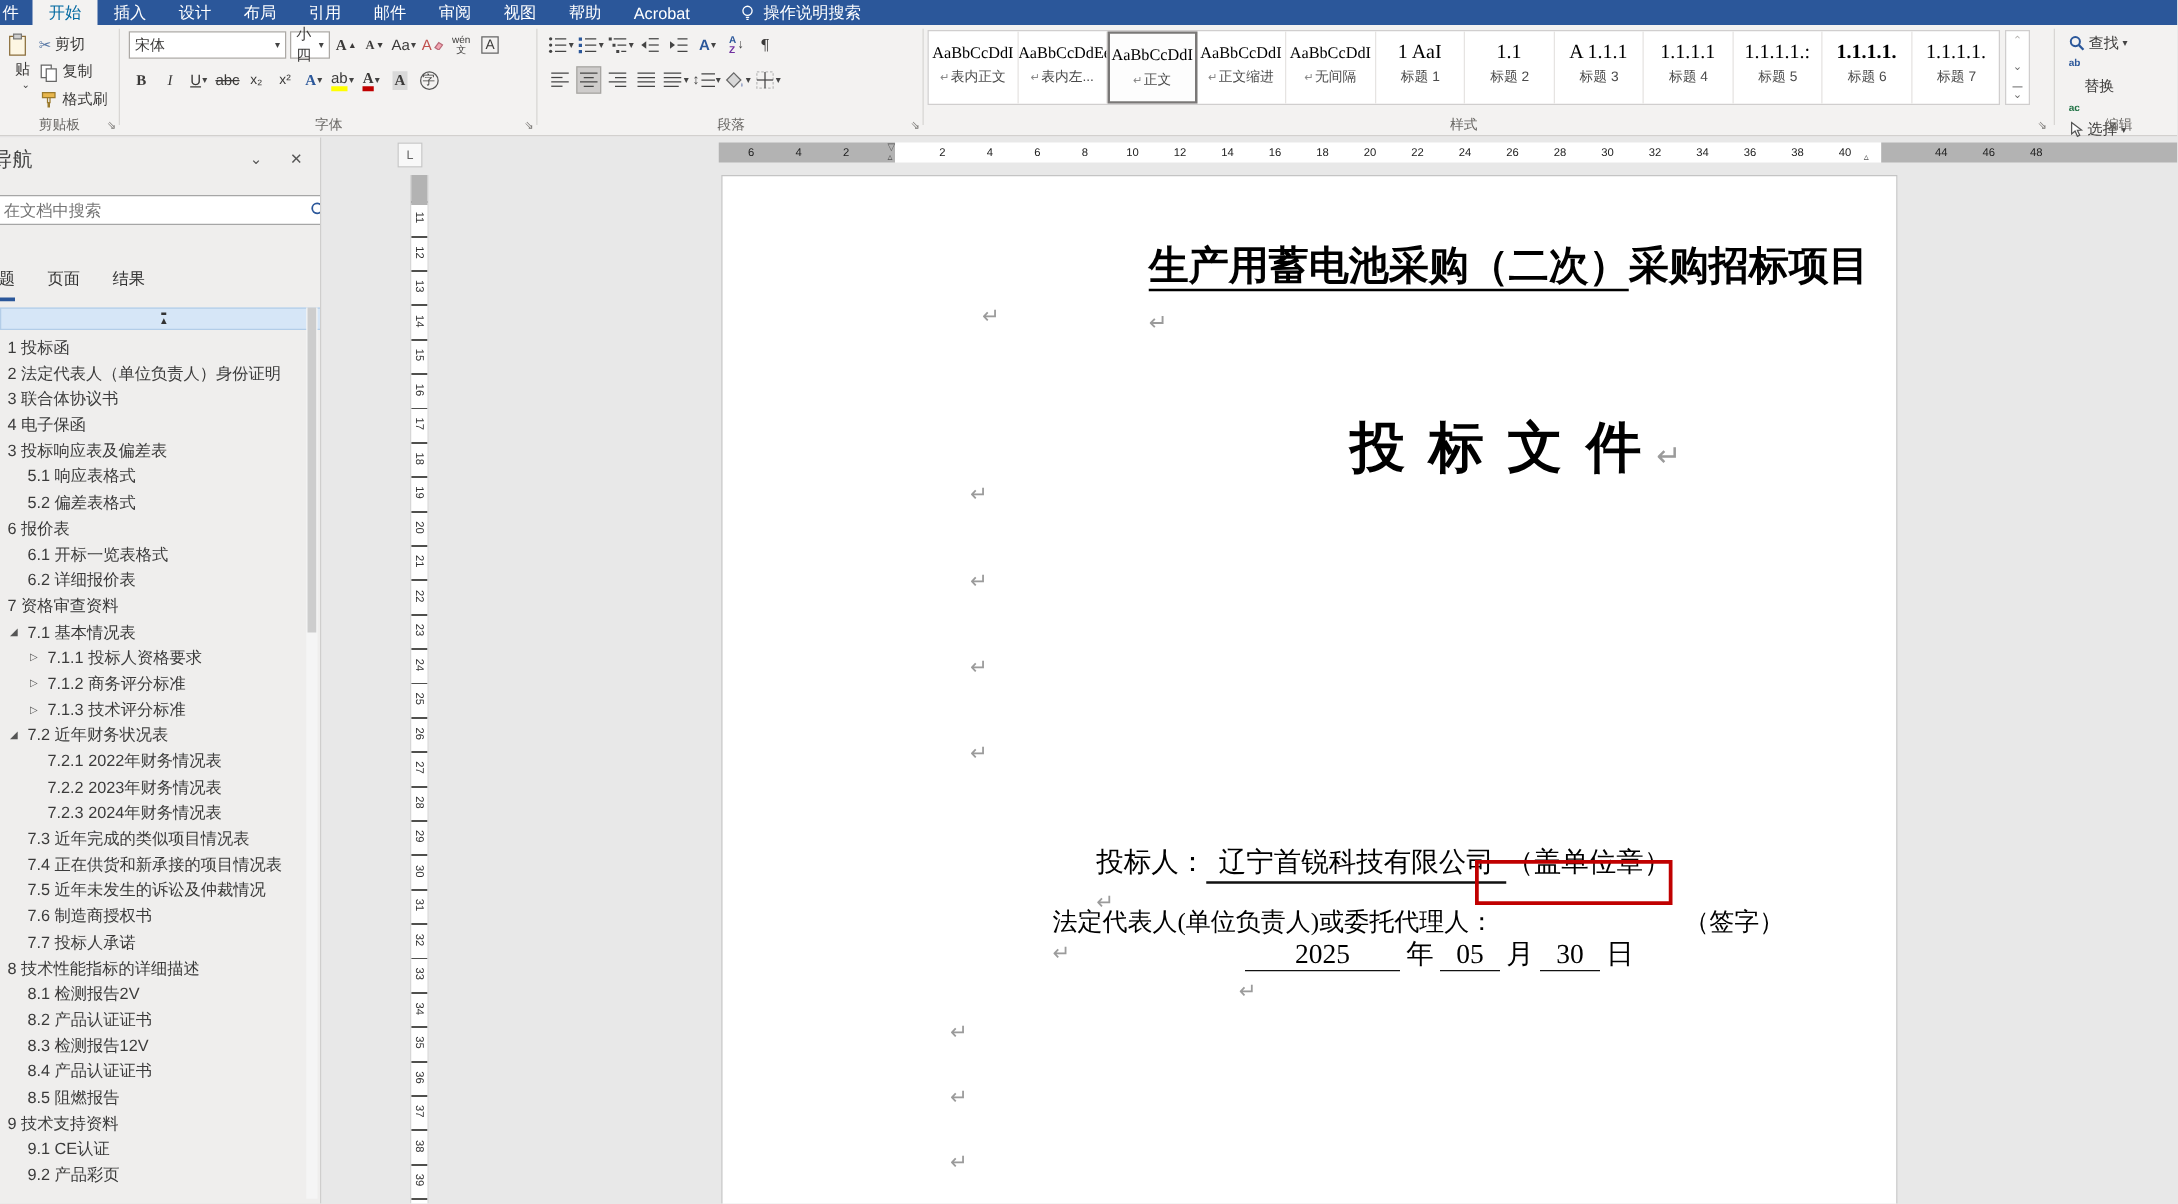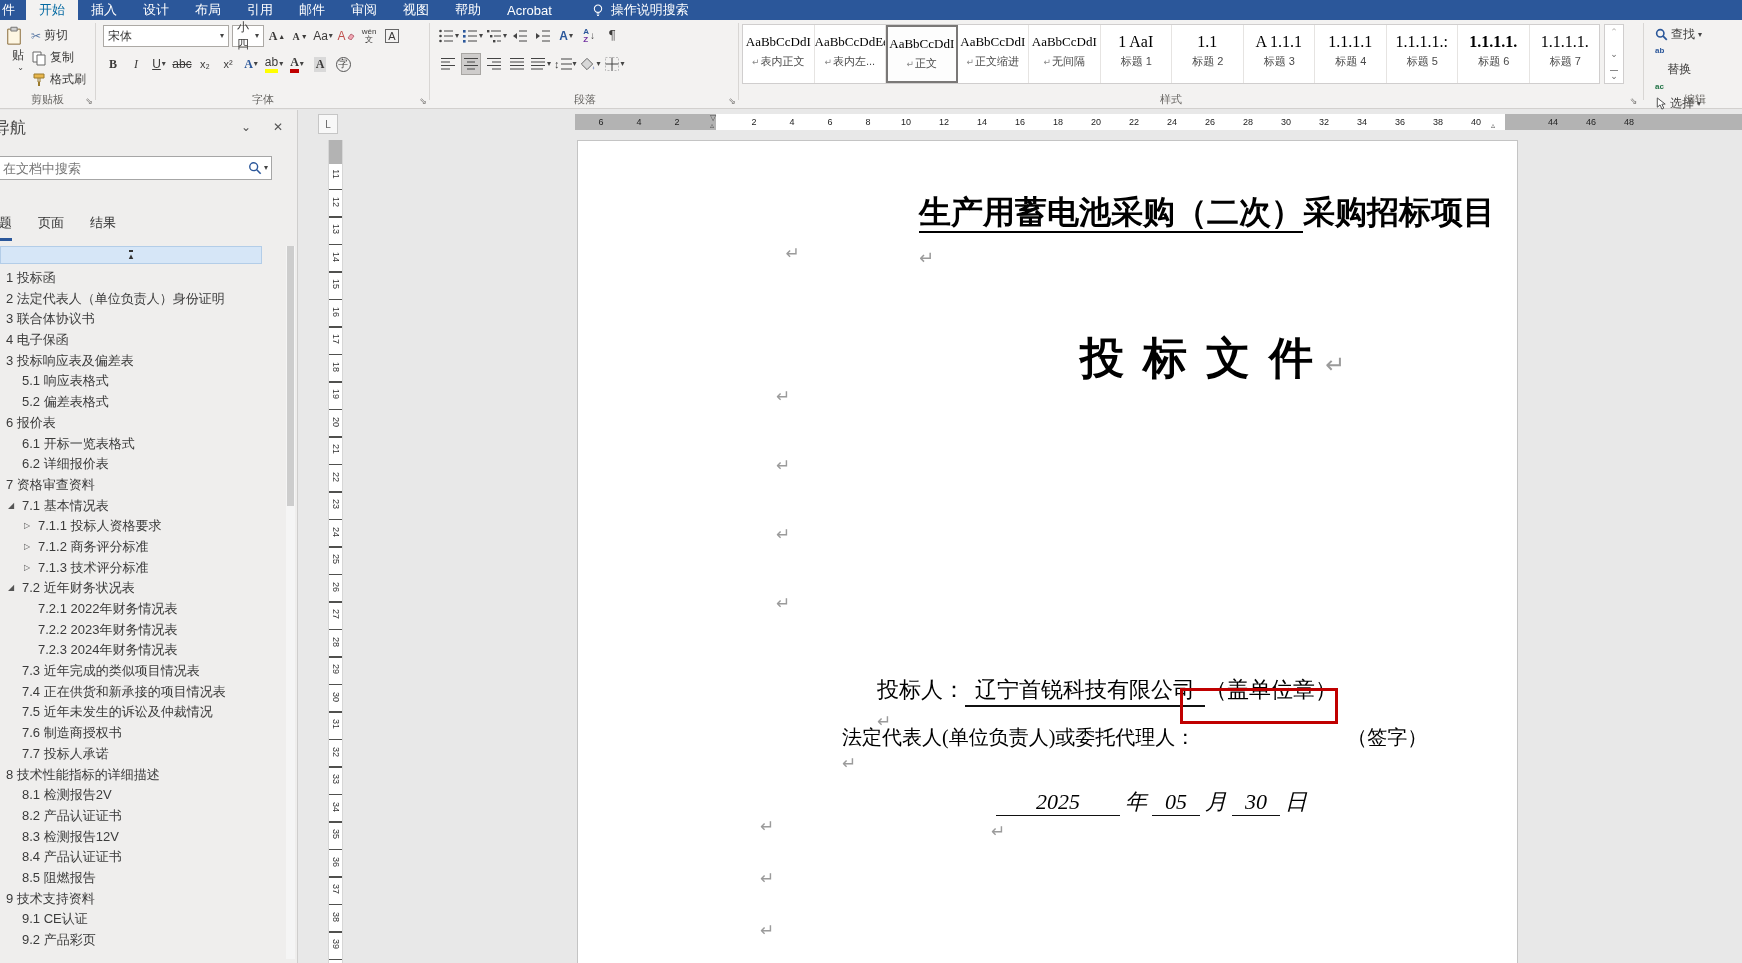--- a/index.html
+++ b/index.html
@@ -68,21 +68,21 @@
   .slabel { font-size:11px; color:#4a4a4a; white-space:nowrap; overflow:hidden; }
   .spil { color:#8a8a8a; font-size:9px; margin-right:1px; }
   .gmore { position:absolute; left:1604px; top:4px; width:20px; height:60px; background:#fff;
            border:1px solid #d0cece; display:flex; flex-direction:column; align-items:center;
            justify-content:space-between; padding:2px 0; color:#666; font-size:9px; }
 
   
   .editcol { display:flex; flex-direction:column; gap:2px; position:absolute; top:5px; left:4px; }
 
   
-  .navpane { position:absolute; top:110px; left:0; width:298px; bottom:0; background:#efeeed;
+  .navpane { position:absolute; top:110px; left:0; width:257px; bottom:0; background:#efeeed;
              border-right:1px solid #cfcecd; overflow:hidden; }
   .navhead { position:absolute; top:8px; left:-6px; font-size:16px; color:#444; }
   .navhead-btns { position:absolute; top:10px; right:14px; display:flex; gap:22px; color:#555; font-size:12px; }
   .navsearch { position:absolute; top:46px; left:-14px; width:286px; height:24px; background:#fff;
                border:1px solid #a6a6a6; display:flex; align-items:center; }
   .navsearch input { flex:1; border:none; outline:none; font-size:13px; color:#555; padding-left:16px;
                      background:transparent; font-family:inherit; }
   .navsearch .mag { width:14px; height:14px; margin-right:2px; }
   .navtabs { position:absolute; top:104px; left:-14px; display:flex; gap:26px; font-size:13px; color:#333; }
   .navtab { padding-bottom:6px; }
@@ -138,21 +138,21 @@
   .bighead { top:137px; left:412px; font-size:44px; font-weight:bold; letter-spacing:4px; }
   .bighead .pilc { font-size:24px; letter-spacing:0; margin-left:8px; }
   .markmid { left:198px; font-size:17px; }
   .bidline { top:508px; left:266px; font-size:22px; }
   .uline { display:inline-block; border-bottom:2px solid #111; text-align:center; }
   .bidline .uline { width:240px; }
   .repline { top:560px; left:234px; font-size:20px; }
   .repspacer { display:inline-block; width:152px; }
   .redbox { position:absolute; left:368px; top:-13px; width:158px; height:36px;
             border:3px solid #c00000; }
-  .dateline { top:620px; left:380px; font-size:22px;font-style:italic; }
+  .dateline { top:581px; left:380px; font-size:22px; }
   .dateline .uline { border-bottom:1.5px solid #111; margin:0 5px; }
   .u-year { width:124px; } .u-mon { width:48px; } .u-day { width:48px; }
   .markend { left:182px; font-size:17px; }
 </style>
 </head>
 <body>
 
 <div id="app">
 
   <div class="tabbar">

